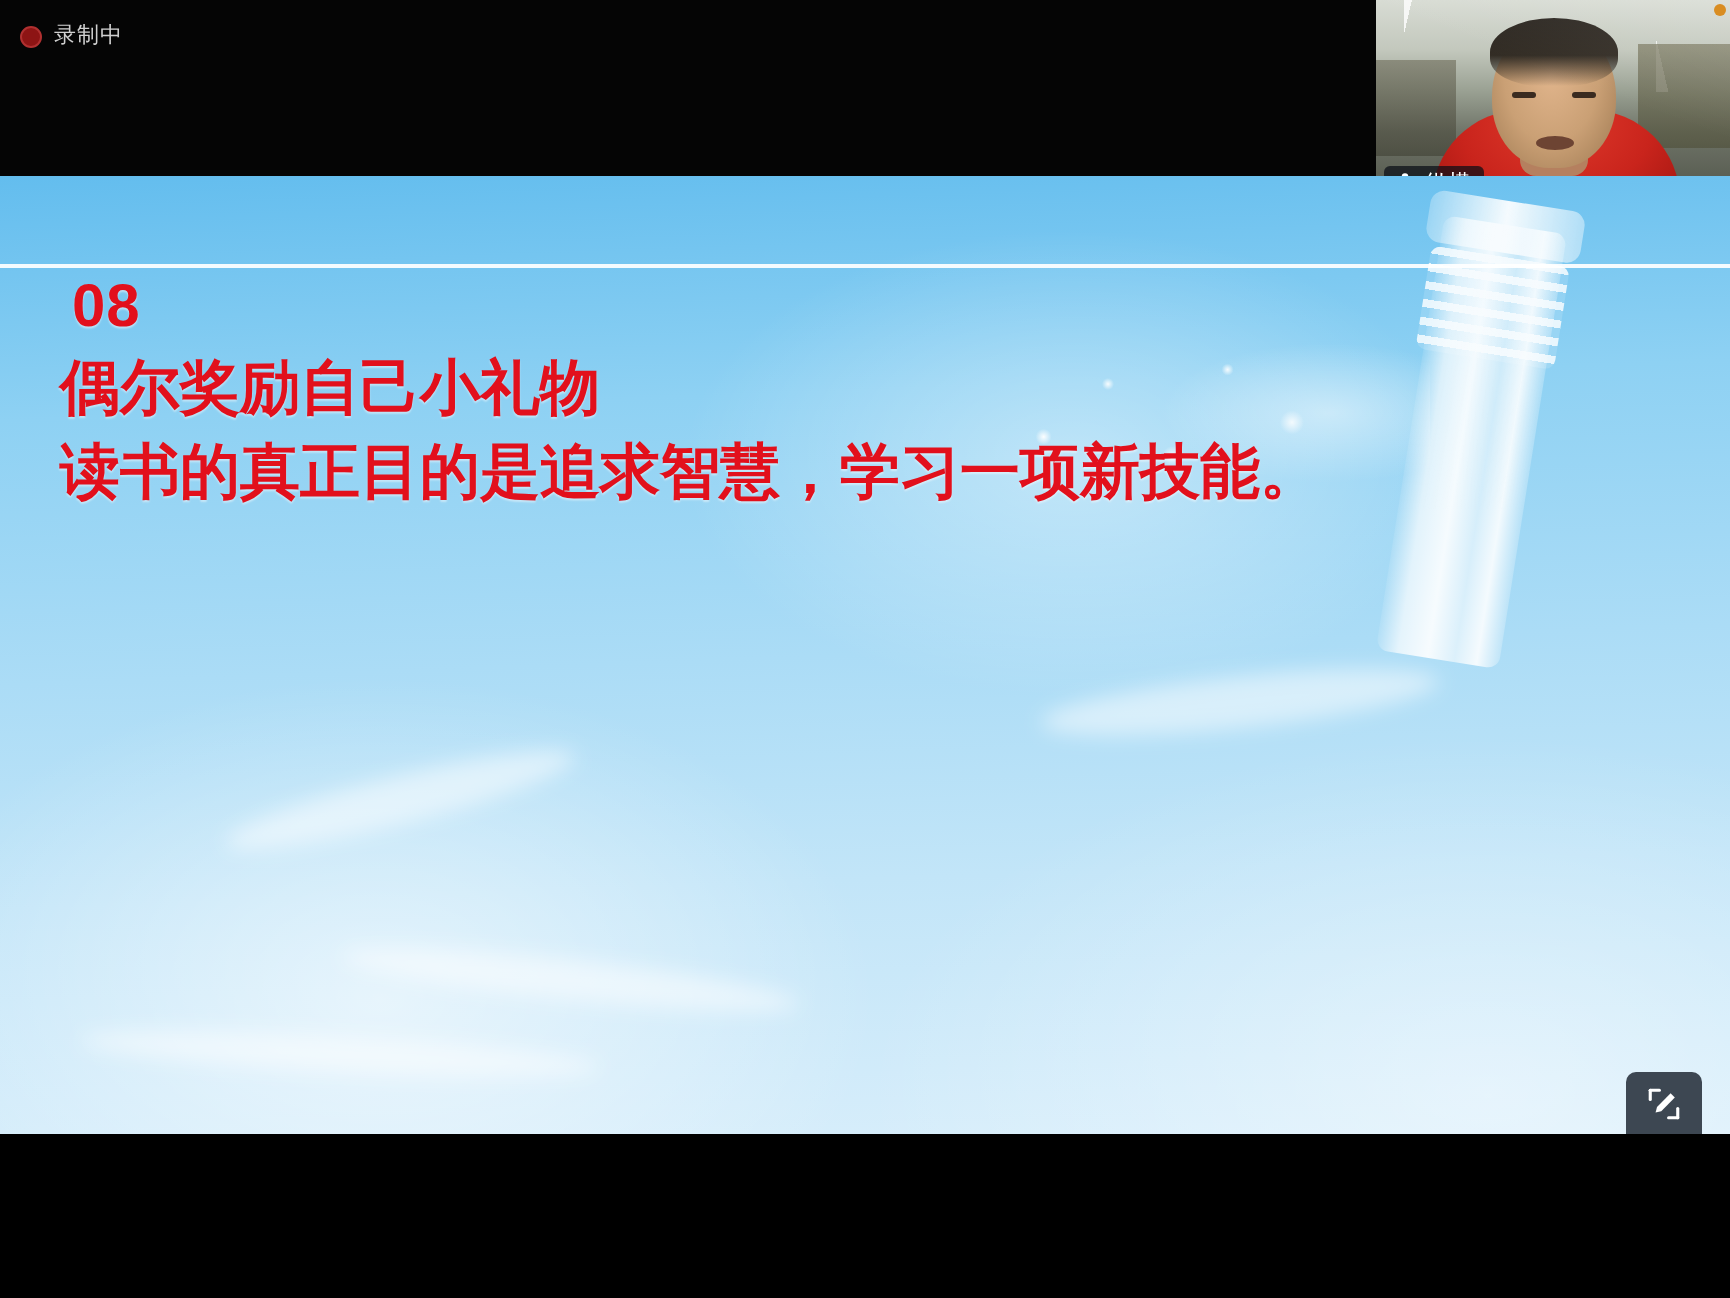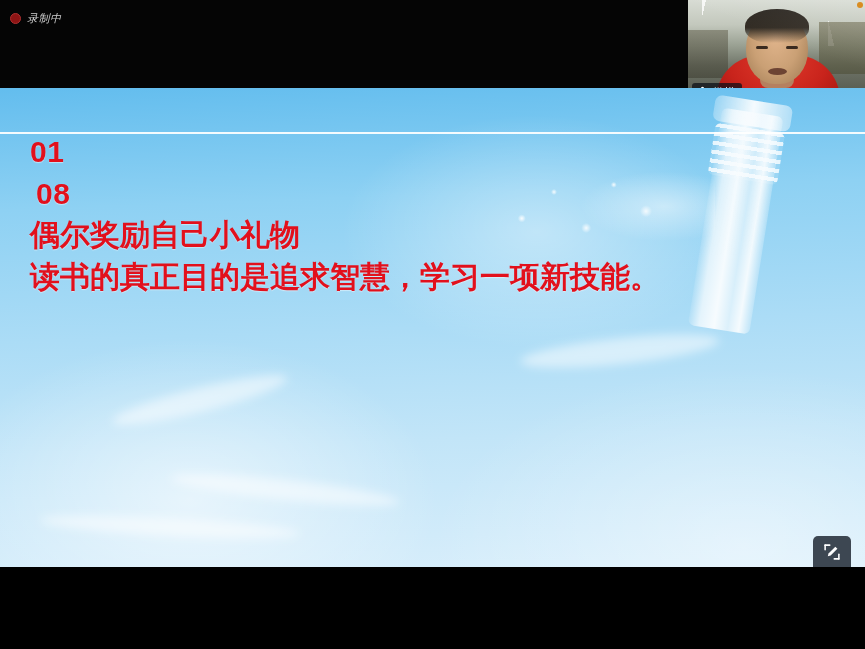--- a/index.html
+++ b/index.html
@@ -30,21 +30,20 @@
     height: 88px;
     background: #050505;
   }
   .rec-indicator {
     position: absolute;
     left: 10px;
     top: 13px;
     display: flex;
     align-items: center;
     gap: 6px;
-    font-style: italic;
   }
   .rec-dot {
     width: 11px;
     height: 11px;
     border-radius: 50%;
     background: #8d1414;
     border: 1.5px solid #b03030;
     box-sizing: border-box;
   }
   .rec-label {
@@ -358,21 +357,20 @@
     <div class="wisp w1"></div>
     <div class="wisp w2"></div>
     <div class="wisp w3"></div>
     <div class="wisp w4"></div>
 
     <div class="slide-rule"></div>
 
     <div class="slide-content">
 
       <div class="blk">
-        <div class="num">01</div>
       </div>
 
       <div class="blk">
       </div>
 
       <div class="blk">
         <div class="num indent"> 08</div>
         <div class="hdline">偶尔奖励自己小礼物</div>
         <div class="sub">读书的真正目的是追求智慧，学习一项新技能。</div>
       </div>

